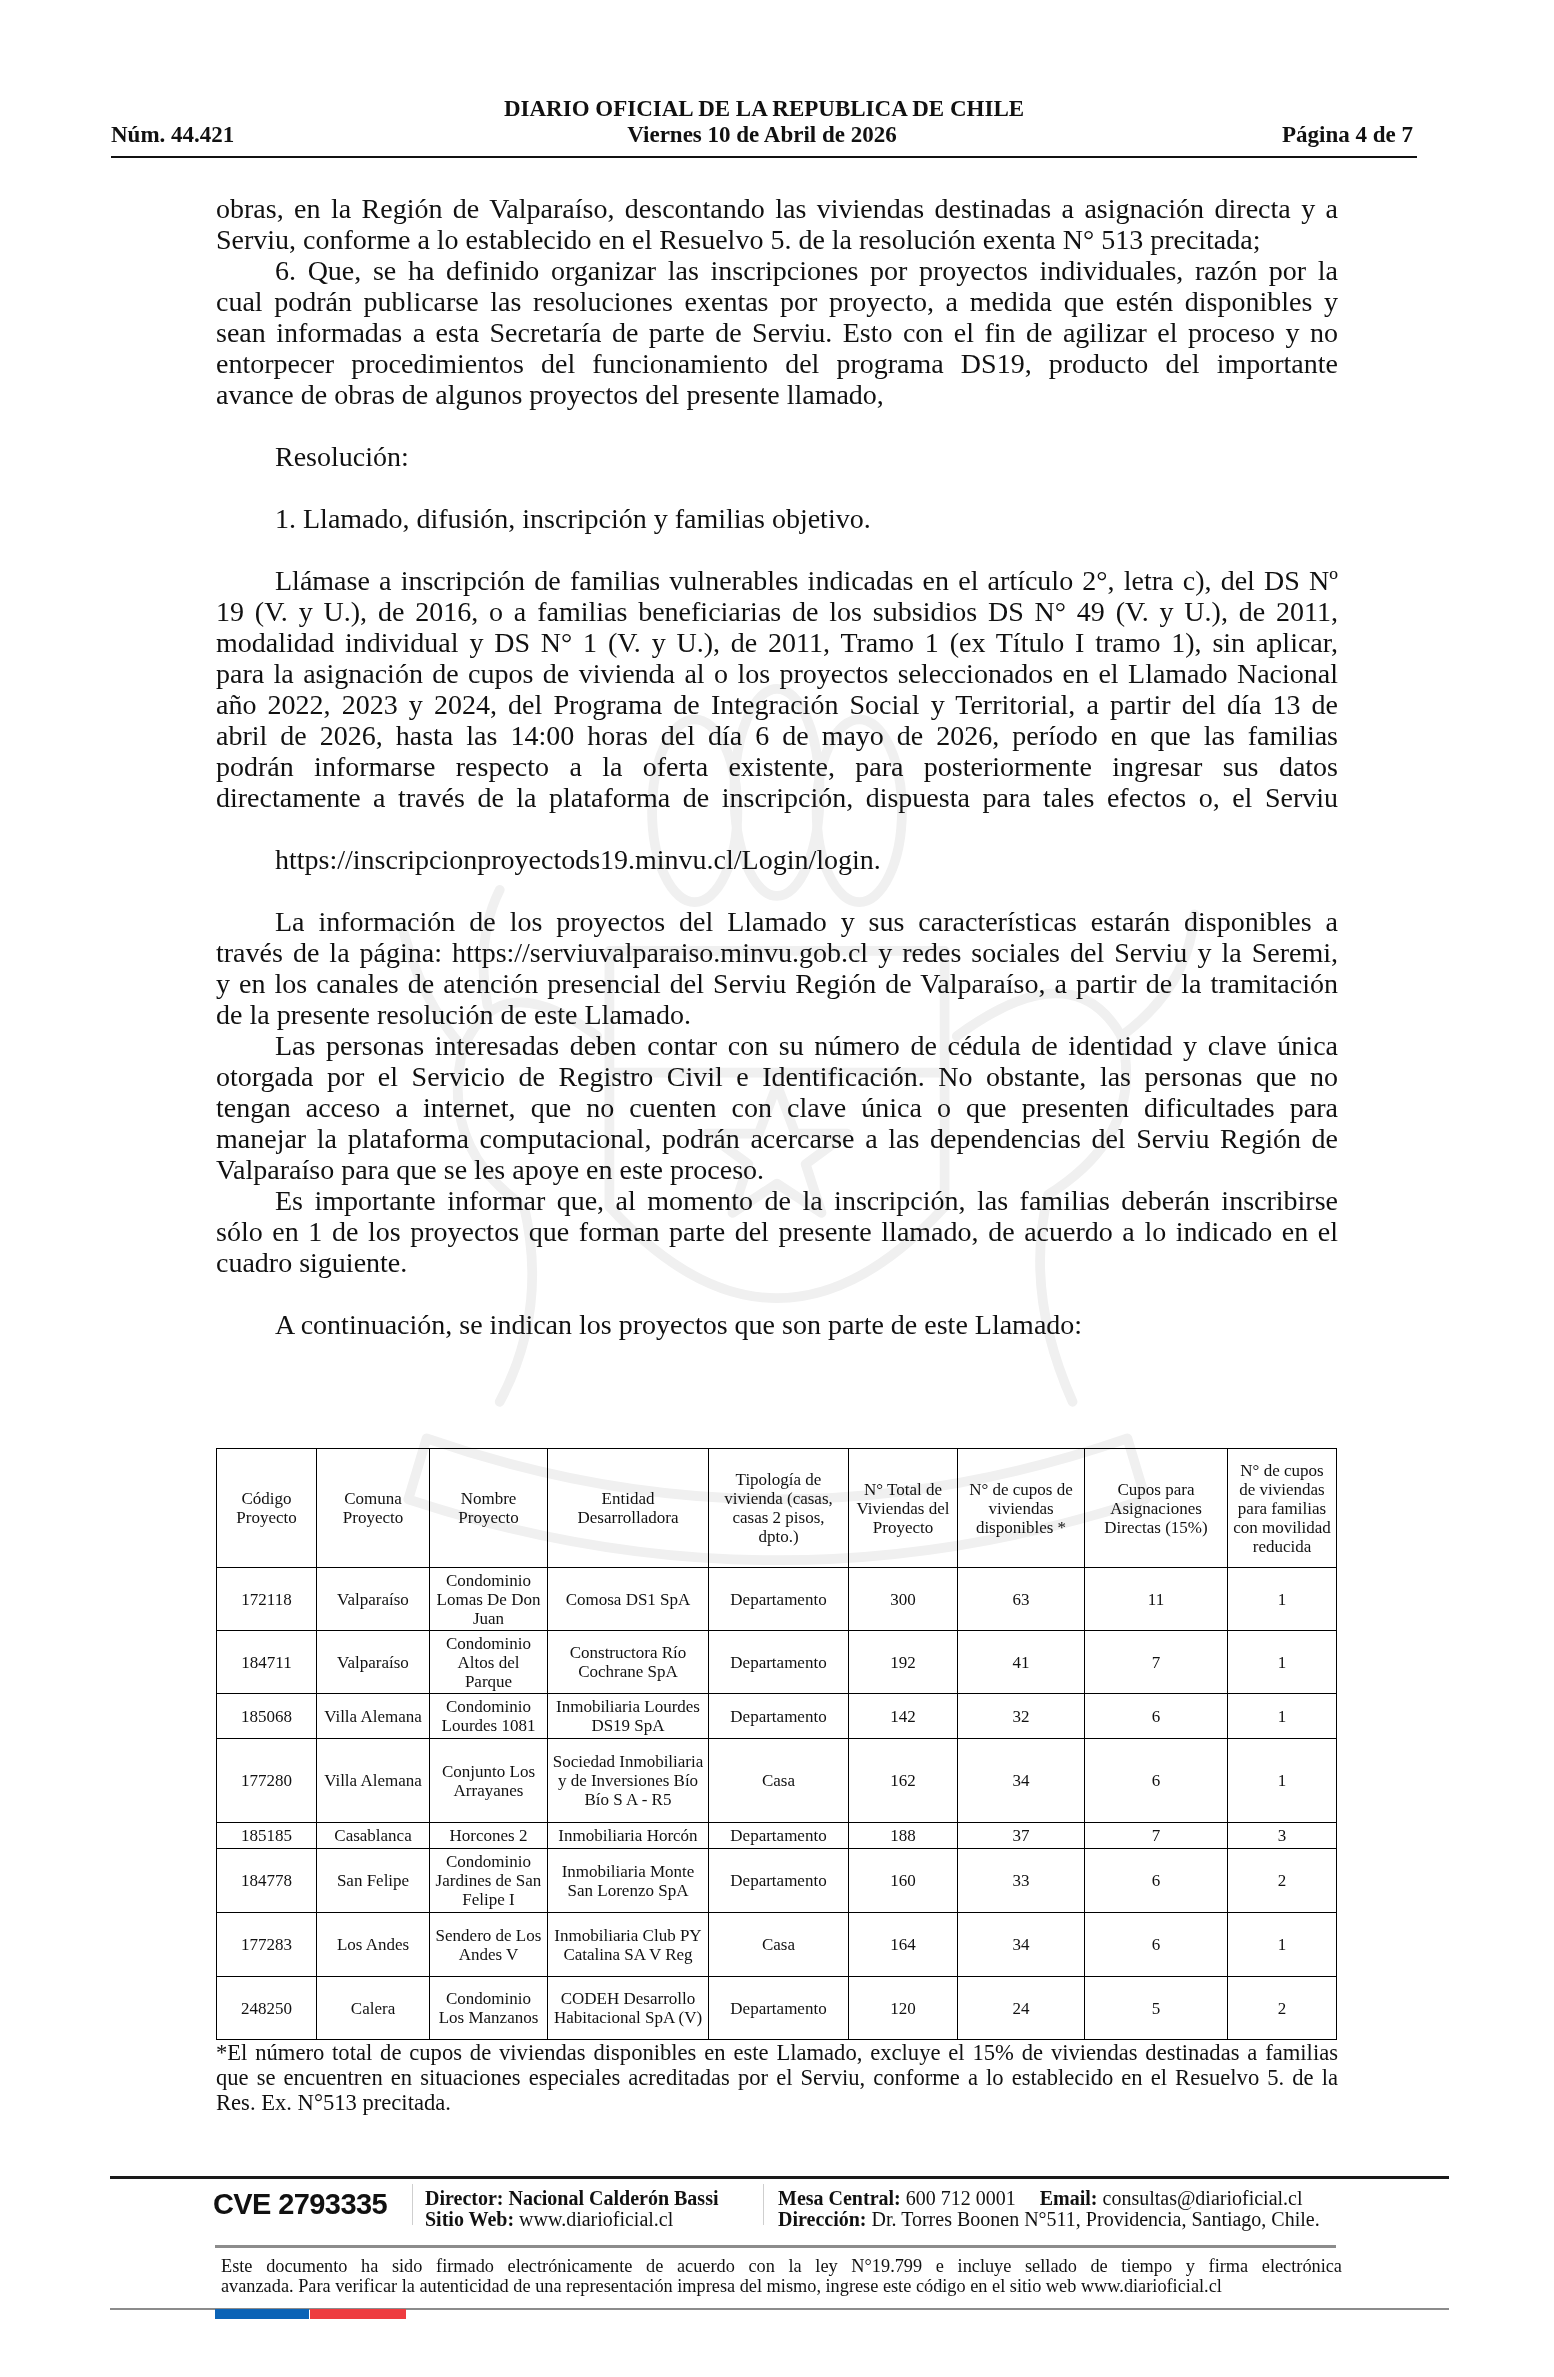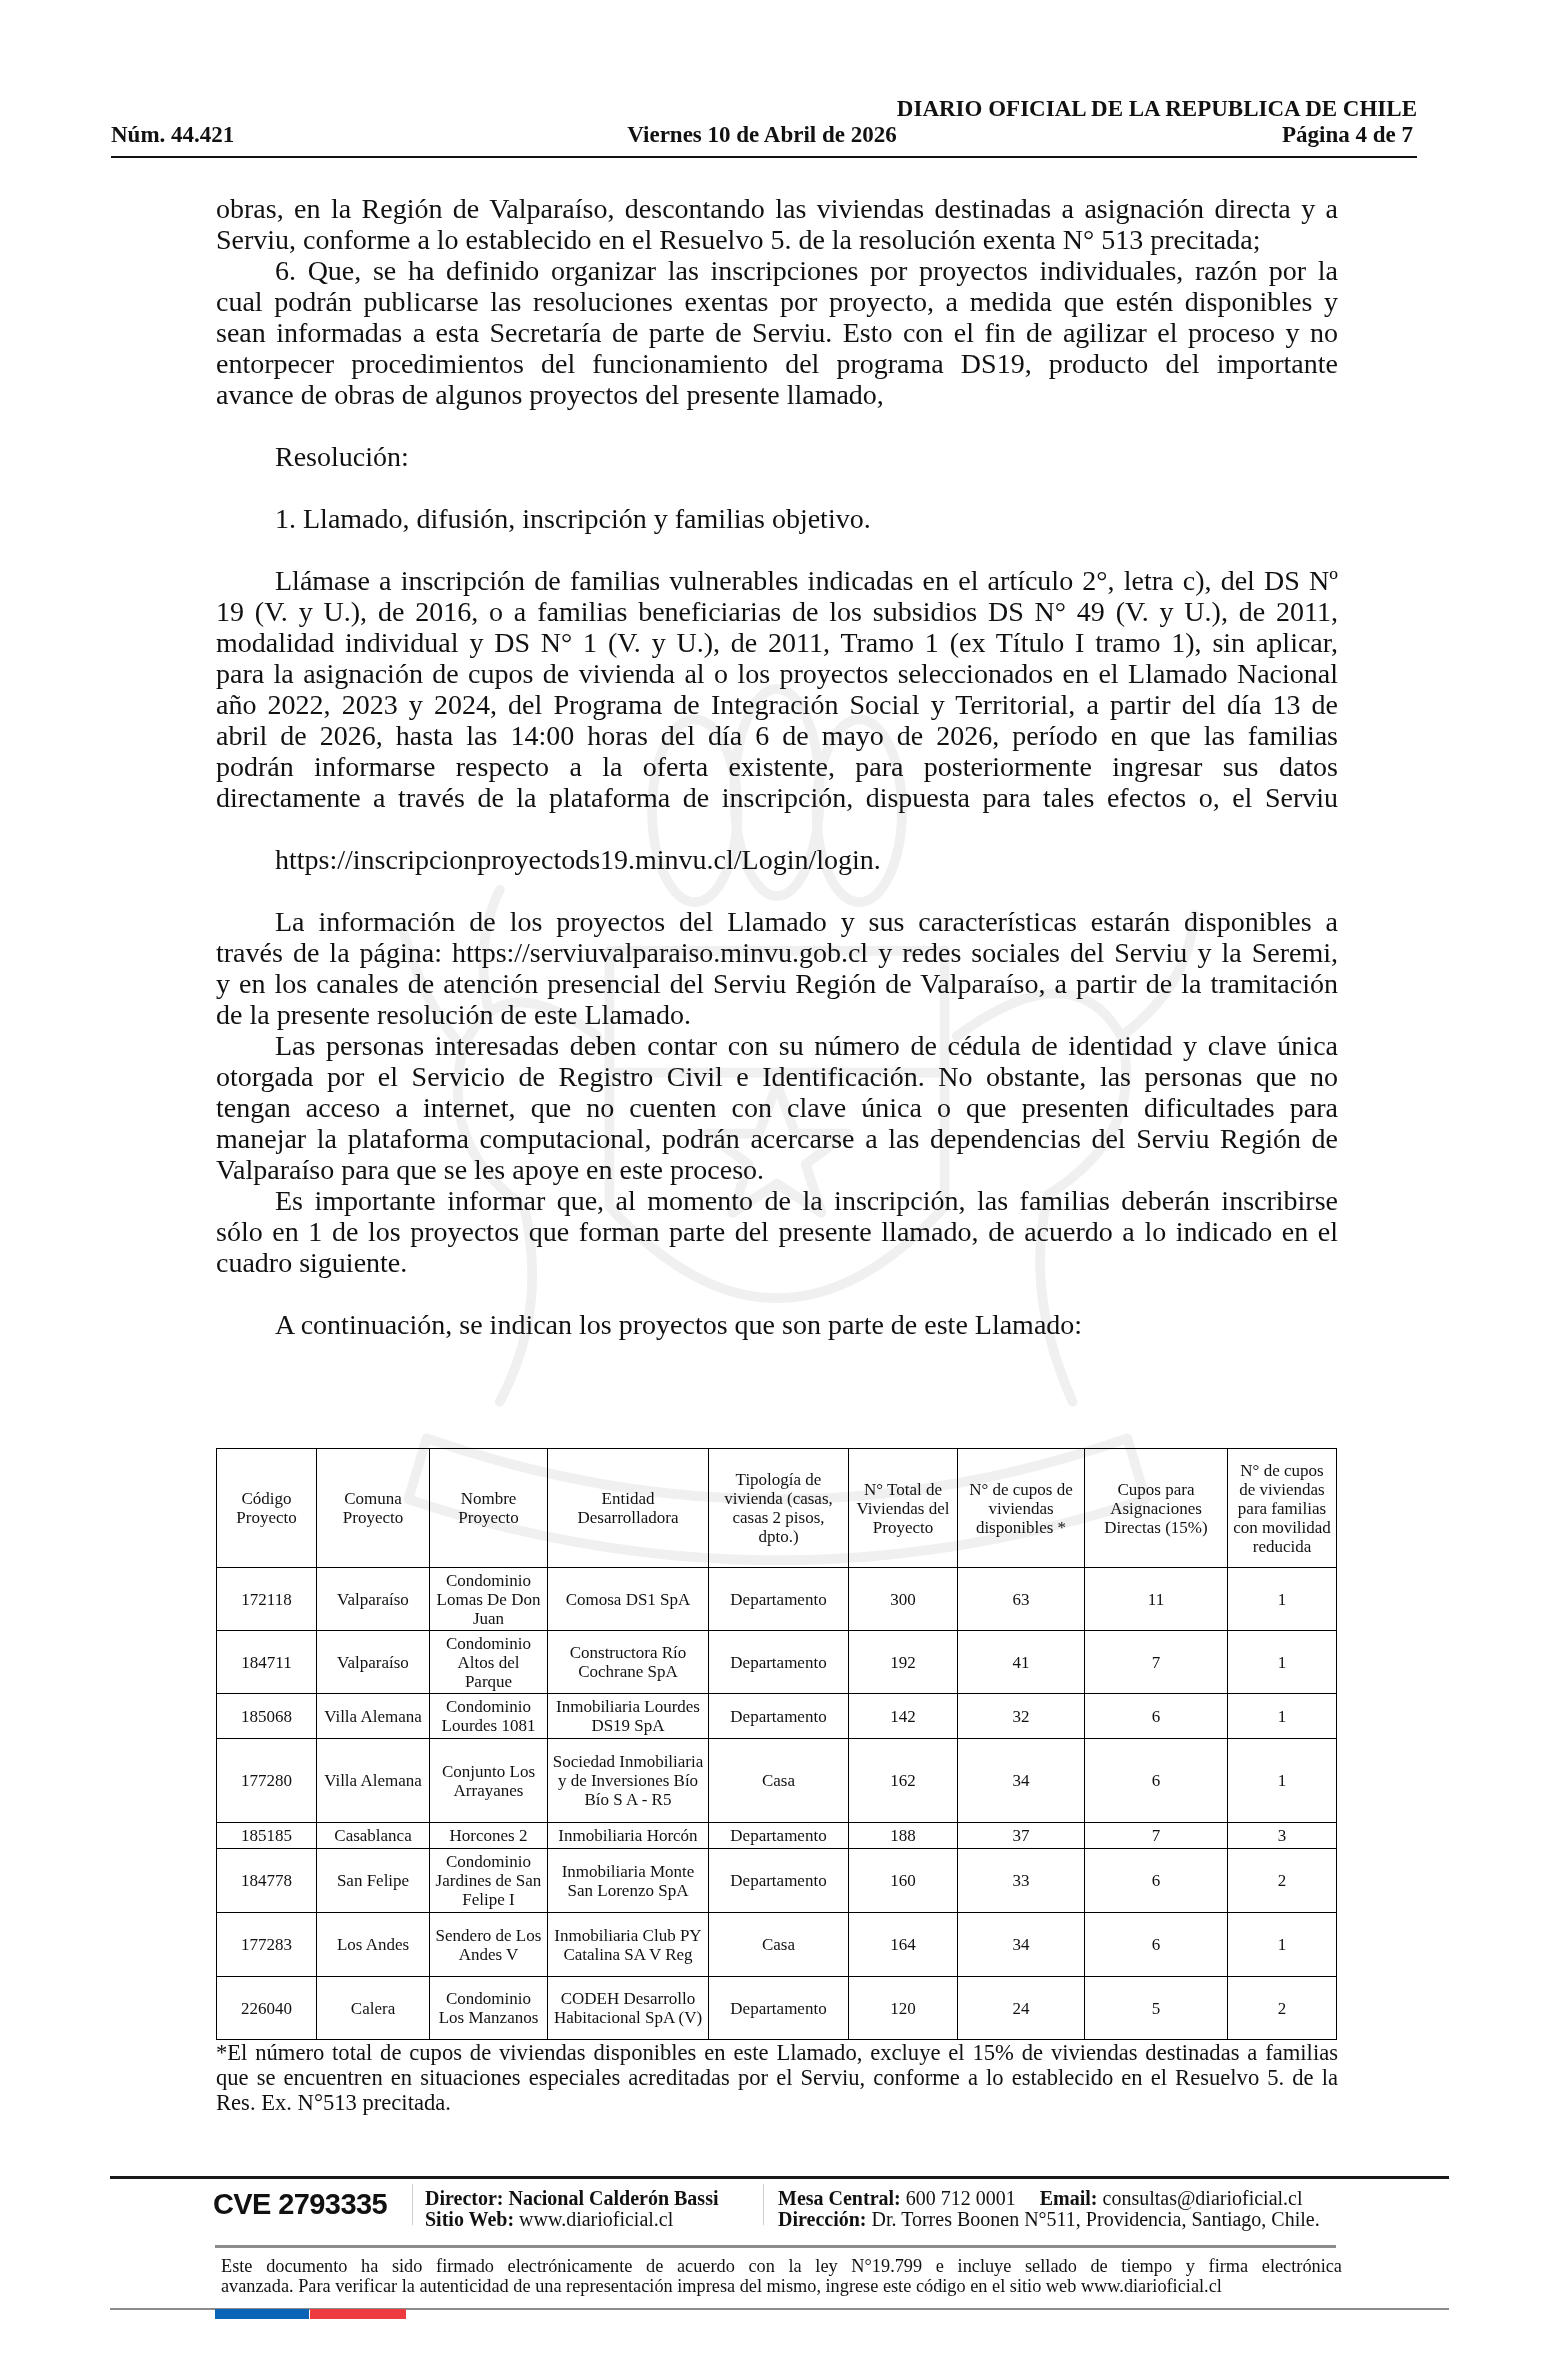--- a/index.html
+++ b/index.html
@@ -7,21 +7,21 @@
     position: relative; width: 1554px; height: 2377px; overflow: hidden;
     background: #ffffff; color: #111111;
     font-family: "Liberation Serif", "DejaVu Serif", serif;
   }
   .abs { position: absolute; }
 
   
   .watermark { left: 0; top: 0; width: 1554px; height: 2377px; z-index: 0; }
 
   
-  .hdr-title { top: 97px; left: 111px; width: 1306px; text-align: right;
+  .hdr-title { top: 97px; left: 111px; width: 1306px; text-align: center;
     font-weight: bold; font-size: 23px; line-height: 23px; z-index: 1; }
   .hdr-row { top: 123px; left: 111px; width: 1302px; height: 23px;
     font-weight: bold; font-size: 23px; line-height: 23px; z-index: 1; }
   .hdr-row .l { position: absolute; left: 0; top: 0; white-space: nowrap; }
   .hdr-row .c { position: absolute; left: 50%; top: 0; transform: translateX(-50%); white-space: nowrap; }
   .hdr-row .r { position: absolute; right: 0; top: 0; white-space: nowrap; }
   .hdr-rule { top: 156px; left: 111px; width: 1306px; height: 2.4px; background: #111111; z-index: 1; }
 
   
   .body-text { top: 193px; left: 216px; width: 1122px; font-size: 28px; z-index: 1; }
@@ -269,21 +269,21 @@
 Andes V</td>
       <td>Inmobiliaria Club PY
 Catalina SA V Reg</td>
       <td>Casa</td>
       <td>164</td>
       <td>34</td>
       <td>6</td>
       <td>1</td>
     </tr>
     <tr class="h104">
-      <td>226040</td>
+      <td>248250</td>
       <td>Calera</td>
       <td>Condominio
 Los Manzanos</td>
       <td>CODEH Desarrollo
 Habitacional SpA (V)</td>
       <td>Departamento</td>
       <td>120</td>
       <td>24</td>
       <td>5</td>
       <td>2</td>

